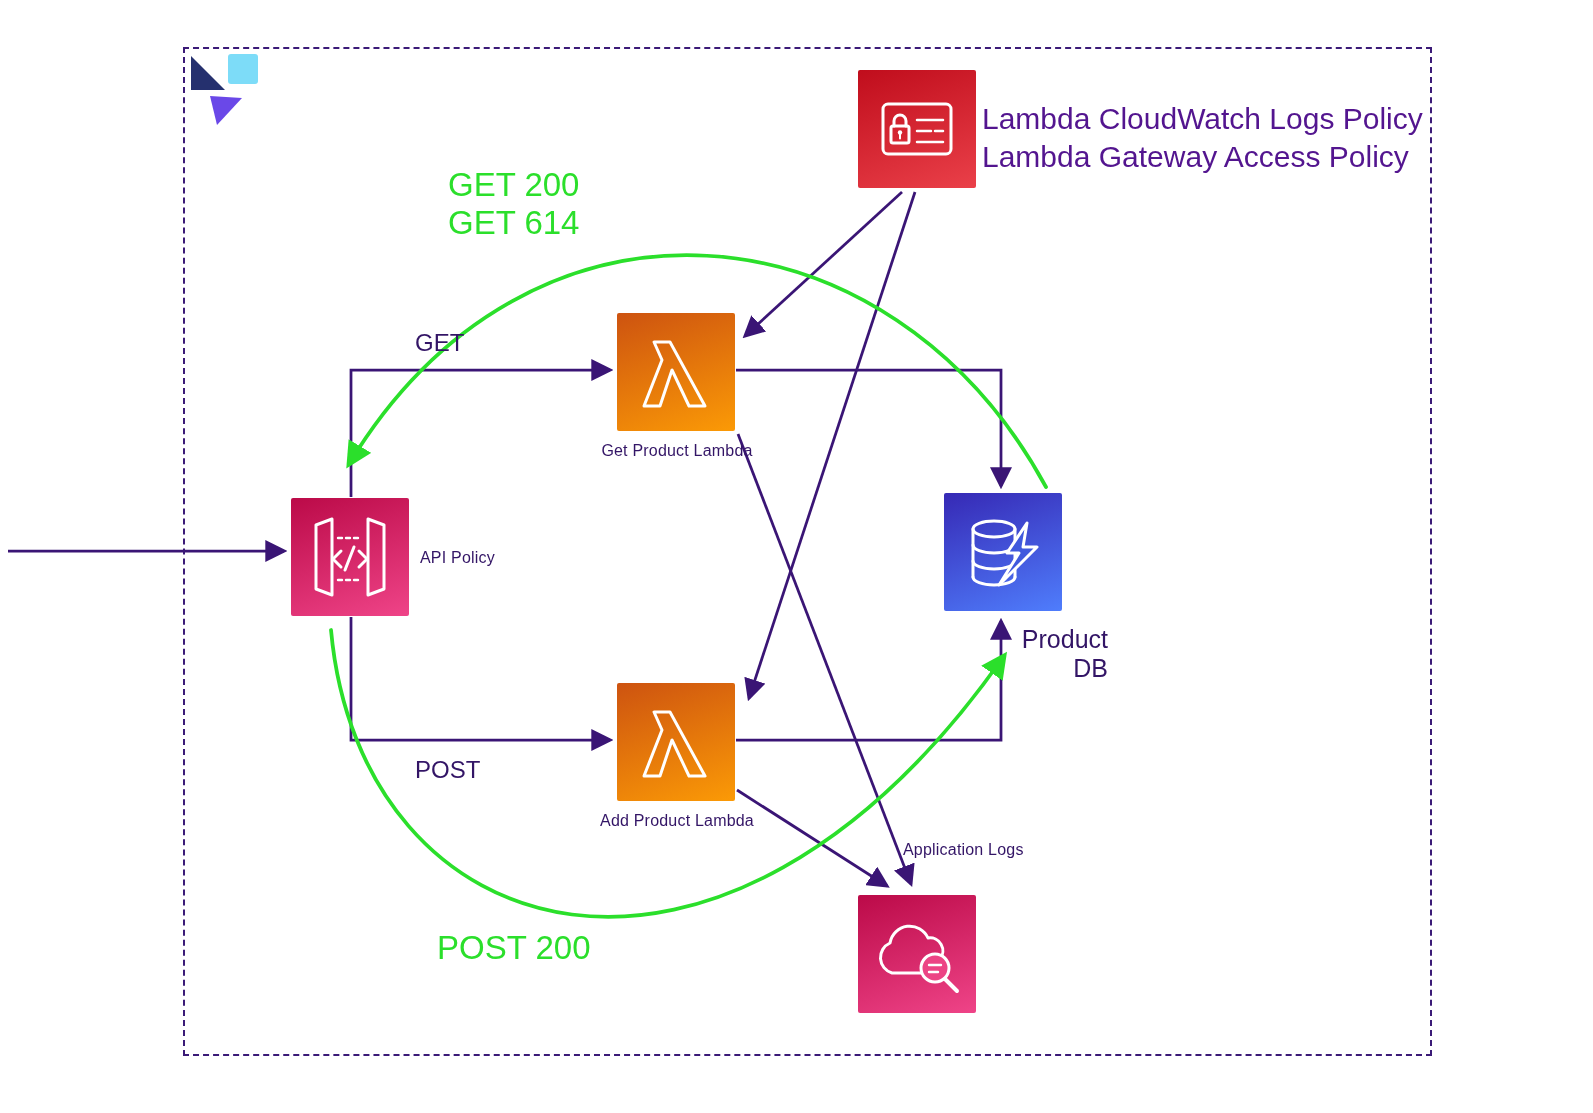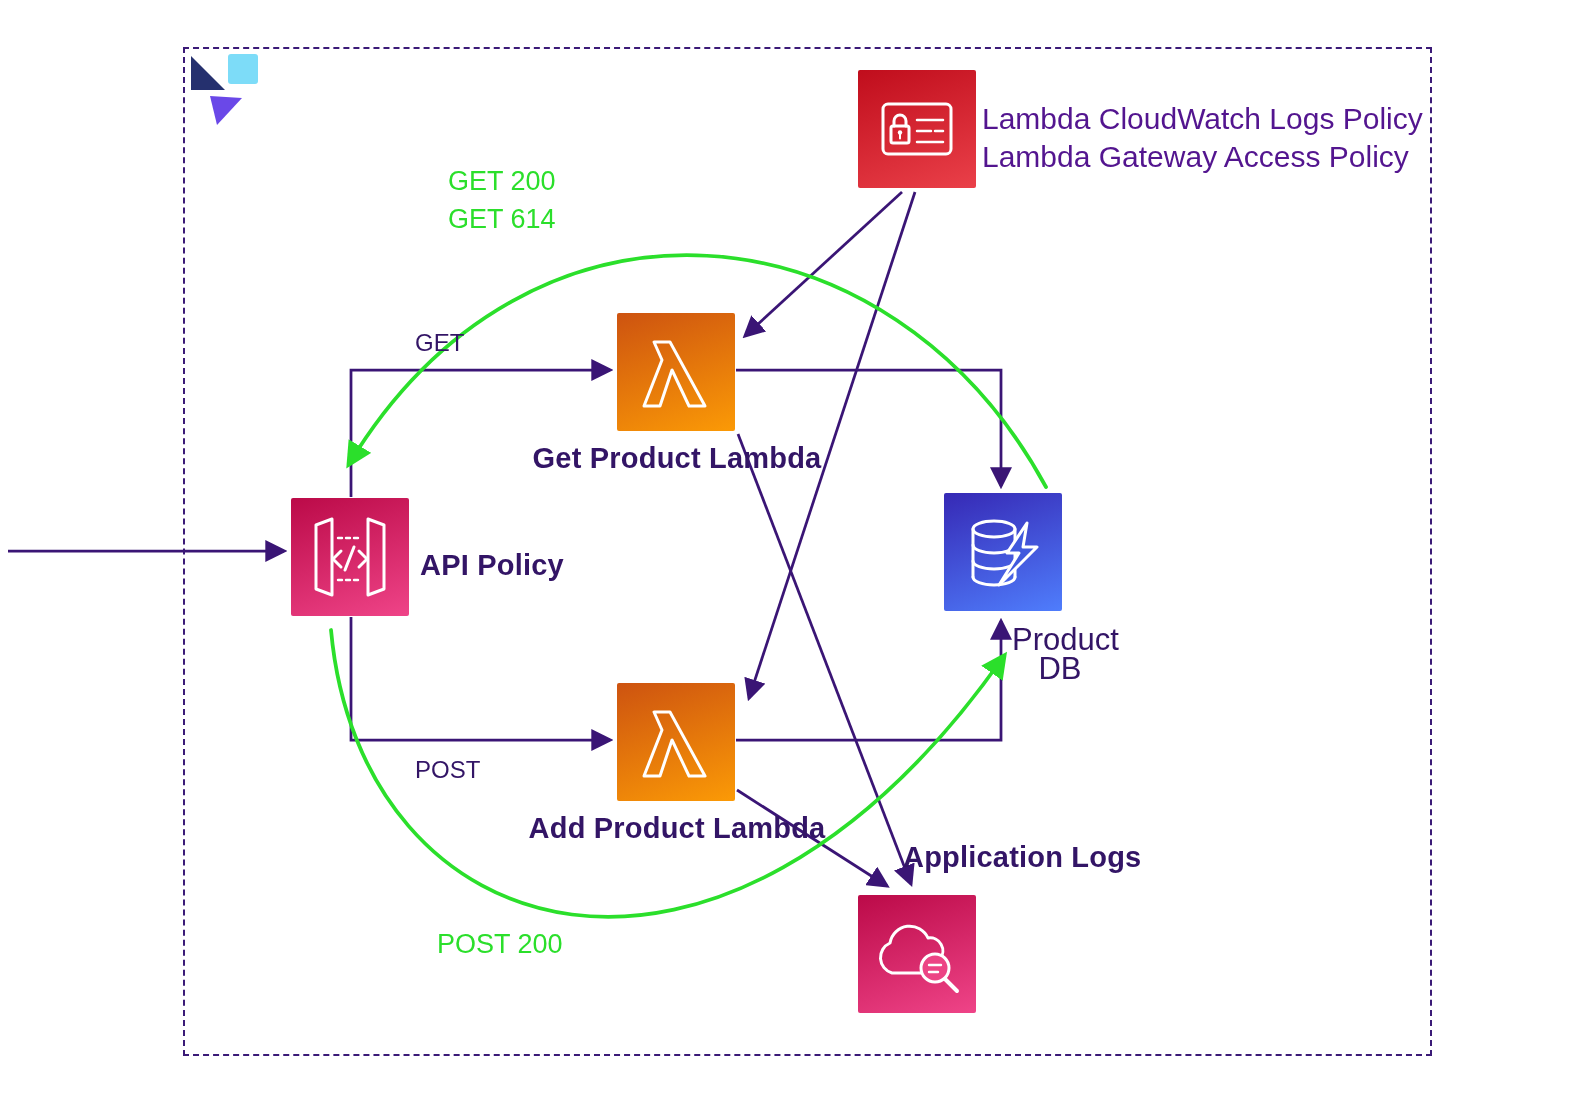--- a/index.html
+++ b/index.html
@@ -24,27 +24,27 @@
   .gl path{stroke:var(--green);stroke-width:3.75;fill:none;stroke-linecap:round}
   .mkp{fill:var(--line-purple)}
   .mkg{fill:var(--green)}
   .icon{position:absolute;width:118px;height:118px;border-radius:2px}
   .icon svg{position:absolute;left:0;top:0;width:100%;height:100%}
   .grad-lambda{background:linear-gradient(160deg,#cd5310 0%,#fb9a06 100%)}
   .grad-pink{background:linear-gradient(160deg,#bb0a48 0%,#ef4488 100%)}
   .grad-red{background:linear-gradient(160deg,#c00d1c 0%,#ea4049 100%)}
   .grad-blue{background:linear-gradient(160deg,#3629b5 0%,#4f7dfc 100%)}
   .wl{stroke:#fff;fill:none;stroke-linejoin:round;stroke-linecap:round}
-  .lbl{position:absolute;color:var(--text-purple);font-size:29px;font-weight:700;white-space:nowrap;letter-spacing:.2px}
+  .lbl{position:absolute;color:var(--text-purple);font-size:16px;font-weight:400;white-space:nowrap;letter-spacing:.2px}
   .lbl.center{transform:translateX(-50%)}
   .lbl-policy{position:absolute;color:var(--policy-purple);font-size:30px;font-weight:500;white-space:nowrap}
-  .lbl-green{position:absolute;color:var(--green);font-size:27px;font-weight:500;white-space:nowrap}
+  .lbl-green{position:absolute;color:var(--green);font-size:33px;font-weight:500;white-space:nowrap}
   .lbl-small{position:absolute;color:var(--text-purple);font-size:24px;font-weight:400;white-space:nowrap}
-  .db-label{position:absolute;left:1012px;top:625px;width:96px;text-align:center;
-    color:var(--text-purple);font-size:31px;font-weight:500;line-height:29px}
+  .db-label{position:absolute;left:1012px;top:625px;width:96px;text-align:right;
+    color:var(--text-purple);font-size:25px;font-weight:500;line-height:29px}
   .logo{position:absolute;left:190px;top:54px}
 </style>
 </head>
 <body>
 
 <div class="frame"></div>
 
 <svg class="edges" width="1593" height="1113" viewBox="0 0 1593 1113">
   <defs>
     <marker id="ap" viewBox="0 0 10 10" refX="8.5" refY="5" markerWidth="8" markerHeight="8" orient="auto-start-reverse">

